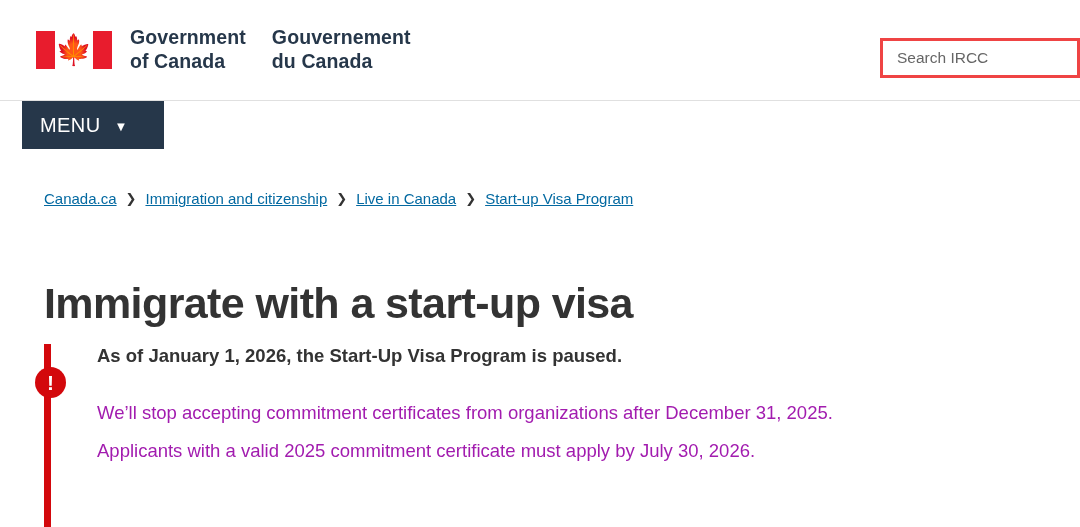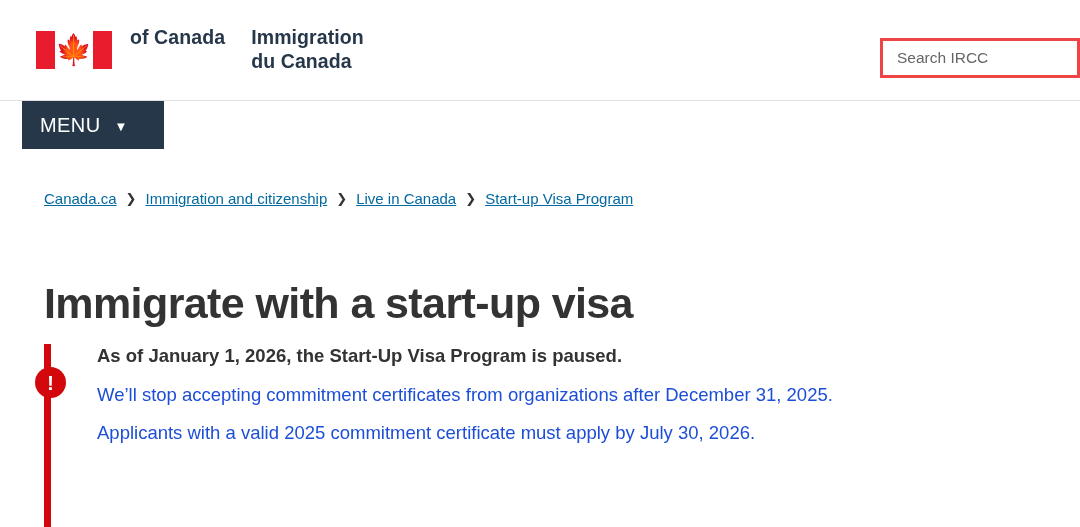--- a/index.html
+++ b/index.html
@@ -185,54 +185,55 @@
     border-radius: 50%;
     background: #d3080c;
     color: #ffffff;
     font-family: "Liberation Sans", sans-serif;
     font-weight: 700;
     font-size: 21px;
     line-height: 31px;
     text-align: center;
   }
   .alert-title {
-    margin: 0 0 15px 0;
+    margin: 0 0 33px 0;
     font-weight: 700;
     font-size: 18.5px;
     line-height: 1.3;
     color: #333333;
   }
   .alert-line {
     margin: 0 0 13px 0;
     font-size: 18.5px;
     line-height: 1.35;
-    color: #1d4ed8;
+    color: #a21caf;
   }
 </style>
 </head>
 <body>
 
 <div class="page">
 
   <div class="header">
 
     <div class="brand">
       <div class="flag">
         <div class="bar"></div>
         <div class="mid">
             <span class="leaf">🍁</span>
           </div>
         <div class="bar"></div>
       </div>
       <div class="wordmark">
         <div class="col">
+          <span>Government</span>
           <span>of Canada</span>
         </div>
         <div class="col">
-          <span>Immigration</span>
+          <span>Gouvernement</span>
           <span>du Canada</span>
         </div>
       </div>
     </div>
 
     <div class="search-box">
       <input type="text" value="" placeholder="Search IRCC" style="">
     </div>
   </div>
 

